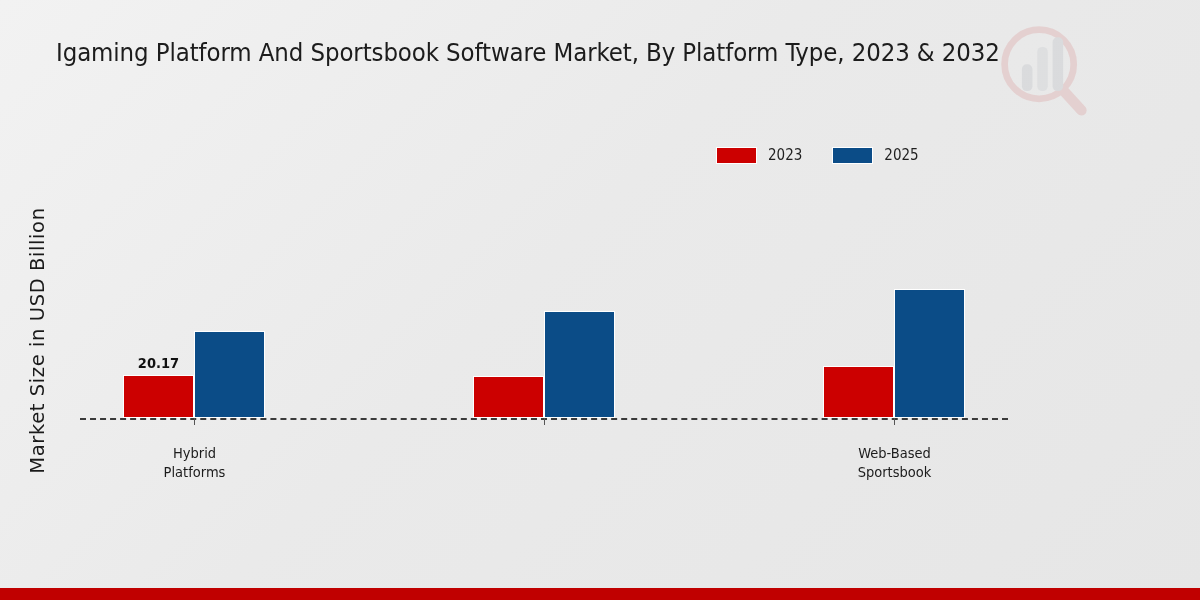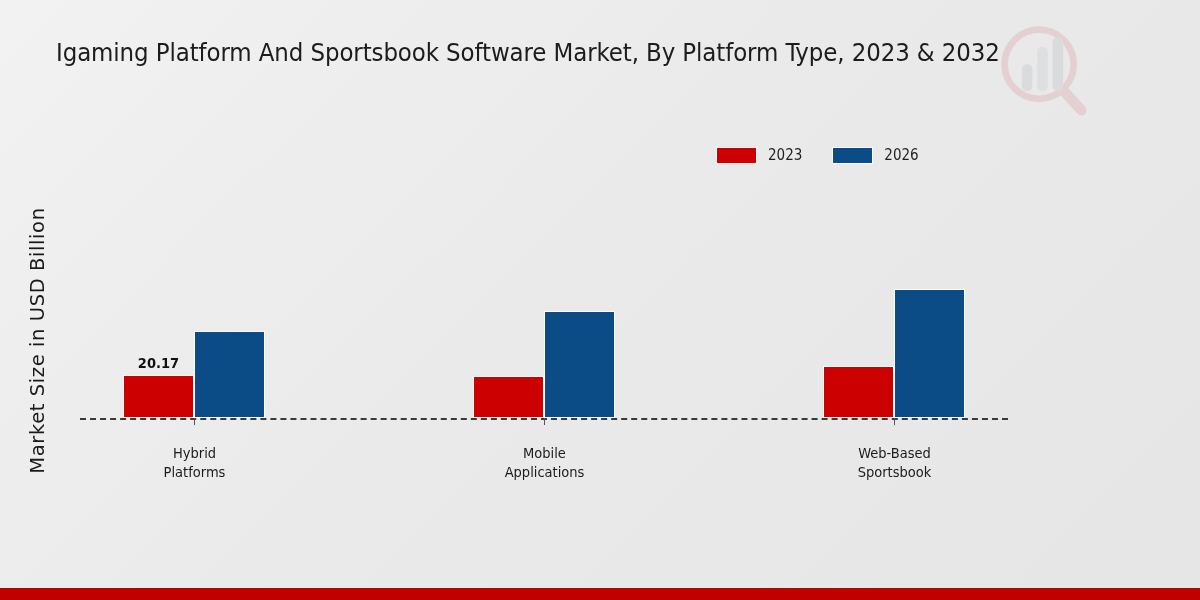--- a/index.html
+++ b/index.html
@@ -176,21 +176,21 @@
 
   <div id="chart-title">Igaming Platform And Sportsbook Software Market, By Platform Type, 2023 &amp; 2032</div>
 
   <div id="legend">
     <div class="legend-entry">
       <span class="legend-swatch" style="background:#cc0000;"></span>
       <span class="legend-label">2023</span>
     </div>
     <div class="legend-entry">
       <span class="legend-swatch" style="background:#0b4c87;"></span>
-      <span class="legend-label">2026</span>
+      <span class="legend-label">2025</span>
     </div>
   </div>
 
   <div id="ylabel">Market Size in USD Billion</div>
 
   <div id="plot">
 
     <div id="baseline"></div>
 
     <div class="group" style="left:43px;">
@@ -206,22 +206,20 @@
     </div>
 
     <div class="group" style="left:393px;">
       <div class="bar y2023" style="height:42px;background:#cc0000;">
         <span class="bar-value"></span>
       </div>
       <div class="bar y2032" style="height:107px;background:#0b4c87;">
         <span class="bar-value"></span>
       </div>
       <div class="tick"></div>
-      <div class="tick-label">Mobile
-Applications</div>
     </div>
 
     <div class="group" style="left:743px;">
       <div class="bar y2023" style="height:52px;background:#cc0000;">
         <span class="bar-value"></span>
       </div>
       <div class="bar y2032" style="height:129px;background:#0b4c87;">
         <span class="bar-value"></span>
       </div>
       <div class="tick"></div>

